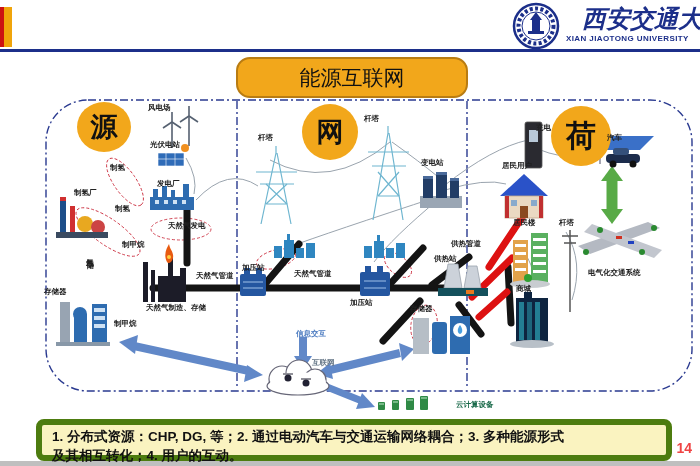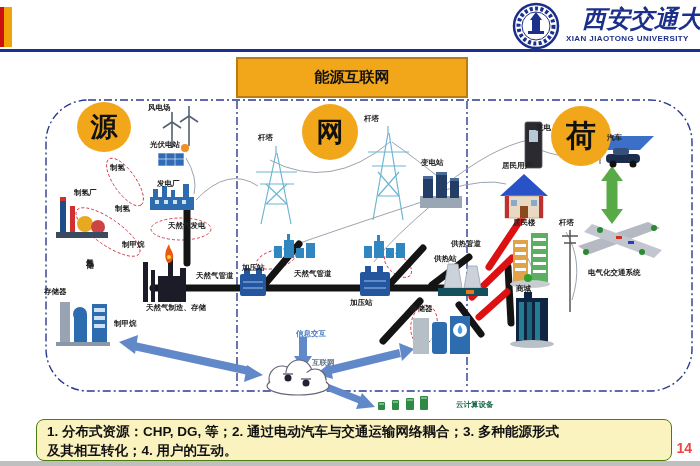--- a/index.html
+++ b/index.html
@@ -7,32 +7,32 @@
   #slide{position:relative;width:700px;height:466px;background:#fff;overflow:hidden;margin:0 auto;}
   
   #accent-red{position:absolute;left:0;top:7px;width:4px;height:40px;background:#cc1111;}
   #accent-yellow{position:absolute;left:4px;top:7px;width:8px;height:40px;background:#f0a40a;}
   #page-title{position:absolute;left:18px;top:9px;width:500px;font-size:26px;font-weight:bold;color:#1b1bc8;letter-spacing:0px;white-space:nowrap;}
   #header-divider{position:absolute;left:0;top:49px;width:700px;height:3px;background:#1c2f8a;}
   #logo{position:absolute;left:510px;top:1px;width:190px;height:48px;}
   #logo-cn{position:absolute;left:56px;top:2px;width:134px;font-family:"Liberation Serif","DejaVu Serif",serif;font-style:italic;font-weight:bold;font-size:24px;color:#1c2f8a;white-space:nowrap;margin-left:16px;}
   #logo-en{position:absolute;left:56px;top:33px;width:140px;font-size:8px;font-weight:bold;color:#1c2f8a;letter-spacing:0.4px;white-space:nowrap;}
   
-  #banner{position:absolute;left:236px;top:57px;width:228px;height:37px;background:#f2a71b;border:2px solid #b97c12;border-radius:0;display:flex;align-items:center;justify-content:center;font-size:15px;font-weight:bold;color:#111;}
+  #banner{position:absolute;left:236px;top:57px;width:228px;height:37px;background:#f2a71b;border:2px solid #b97c12;border-radius:14px;display:flex;align-items:center;justify-content:center;font-size:21px;font-weight:normal;color:#111;}
   
   #diagram{position:absolute;left:0;top:0;width:700px;height:466px;pointer-events:none;}
   .circle-badge{position:absolute;border-radius:50%;background:#f2a71b;display:flex;align-items:center;justify-content:center;font-weight:bold;color:#111;}
   #circle-source{left:77px;top:102px;width:54px;height:50px;font-size:27px;}
   #circle-grid{left:302px;top:104px;width:56px;height:56px;font-size:27px;}
   #circle-load{left:551px;top:106px;width:60px;height:60px;font-size:30px;}
   .dlabel{position:absolute;font-size:7.5px;color:#222;white-space:nowrap;line-height:1;font-weight:bold;}
   .dlabel.vert{writing-mode:vertical-rl;letter-spacing:1px;}
   
   #bottom-strip{position:absolute;left:0;bottom:0;width:700px;height:5px;background:#bfbfbf;}
-  #footer-box{position:absolute;left:36px;top:419px;width:636px;height:42px;background:#faf3c0;border:1px solid #4d7c0f;border-radius:8px;padding:2px 10px;box-sizing:border-box;font-size:13.5px;font-weight:bold;color:#111;line-height:19px;}
+  #footer-box{position:absolute;left:36px;top:419px;width:636px;height:42px;background:#faf3c0;border:6px solid #4d7c0f;border-radius:8px;padding:2px 10px;box-sizing:border-box;font-size:13.5px;font-weight:bold;color:#111;line-height:19px;}
   #page-number{position:absolute;right:8px;top:440px;font-size:14px;font-weight:bold;color:#ef4444;}
   #watermark{position:absolute;left:568px;top:417px;display:flex;align-items:center;gap:2px;opacity:0.62;}
   #watermark-circle{width:18px;height:18px;border:2px solid #e04848;border-radius:50%;background:rgba(255,255,255,0.5);}
   #watermark-text{font-size:21px;font-weight:bold;color:#e04848;letter-spacing:1px;white-space:nowrap;}
 </style>
 </head>
 <body>
 
 <div id="slide">
 

